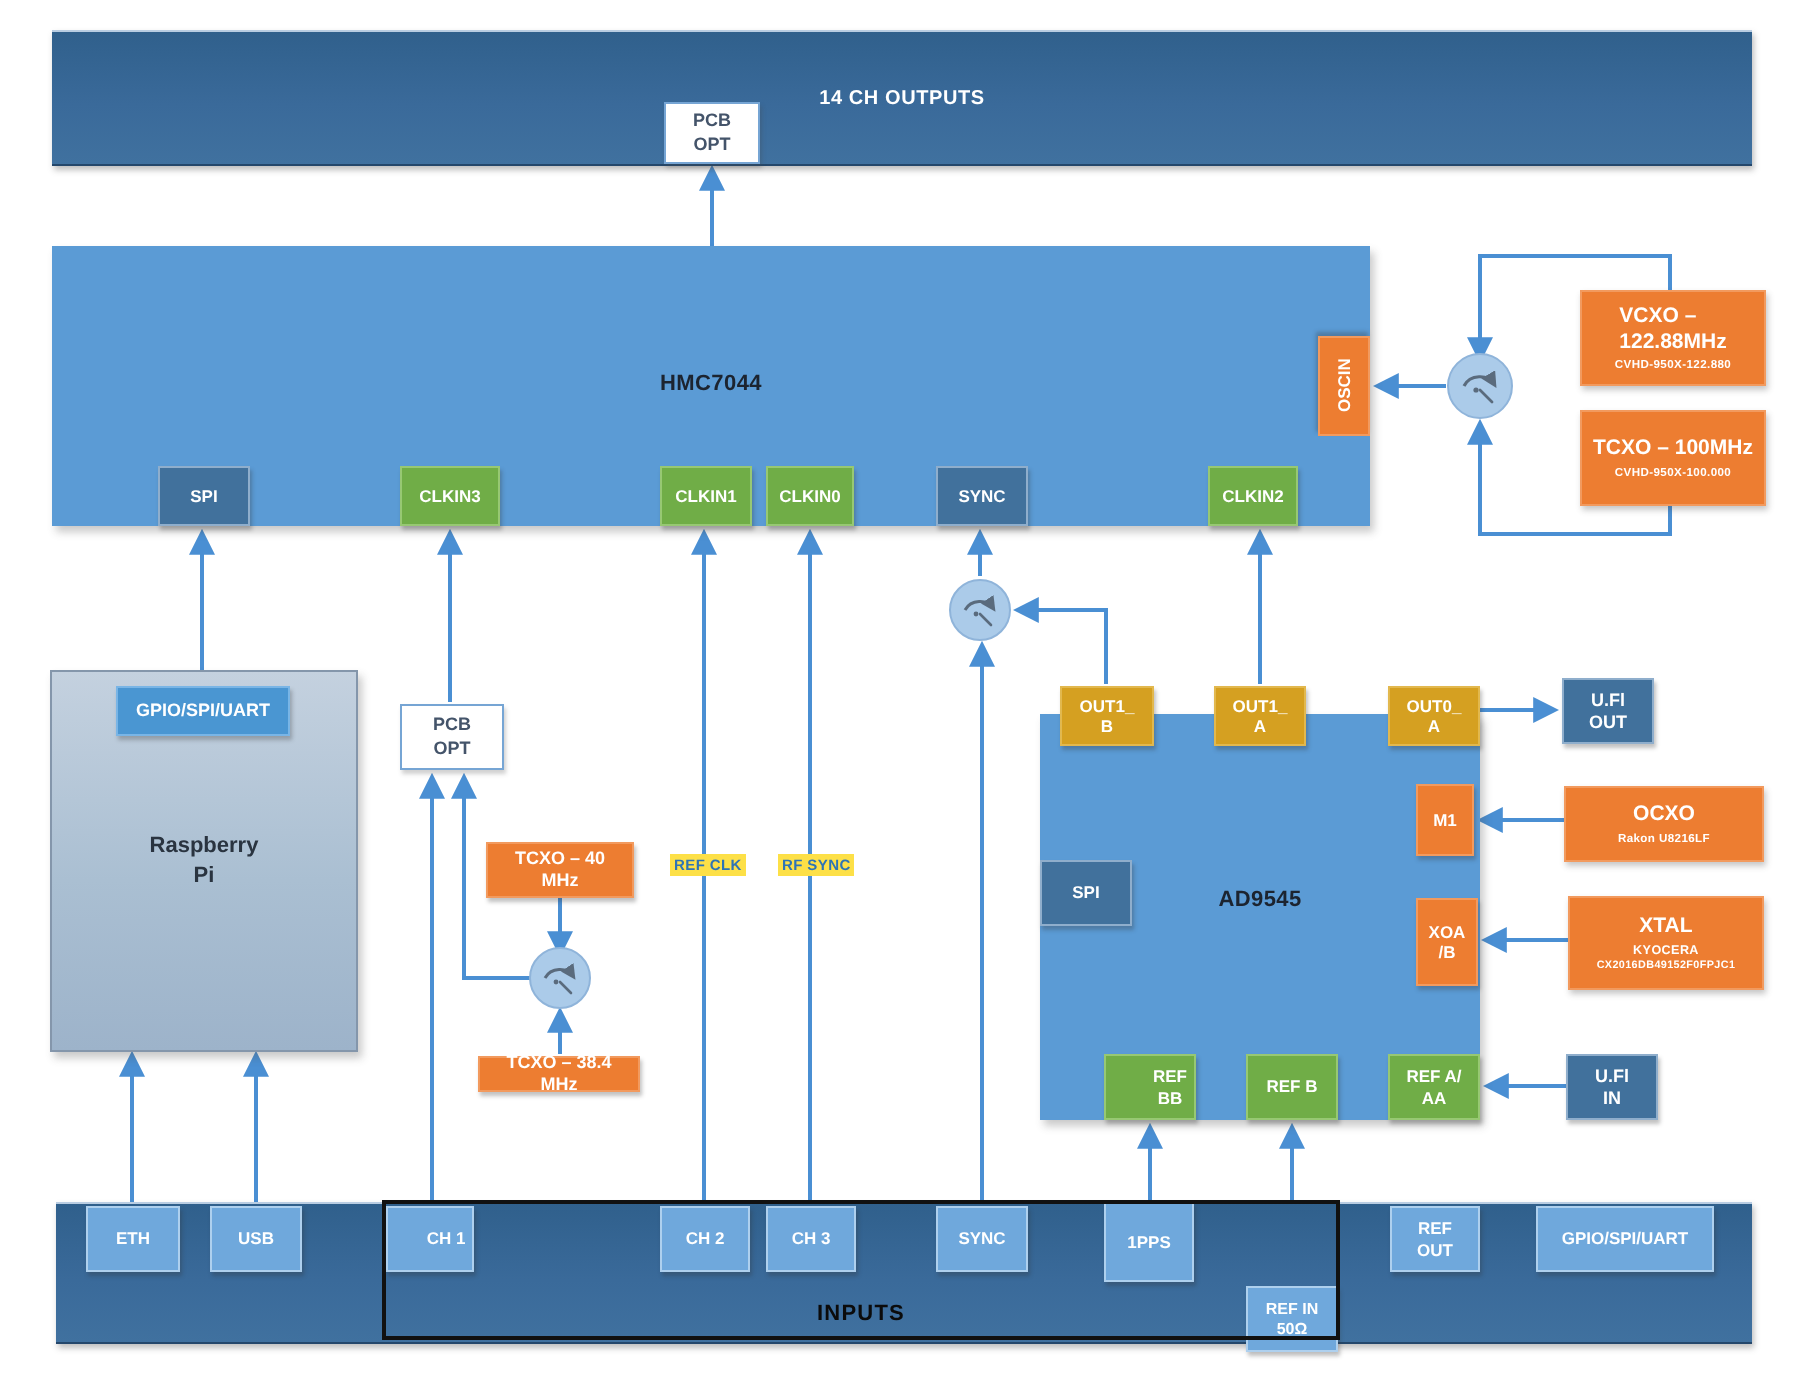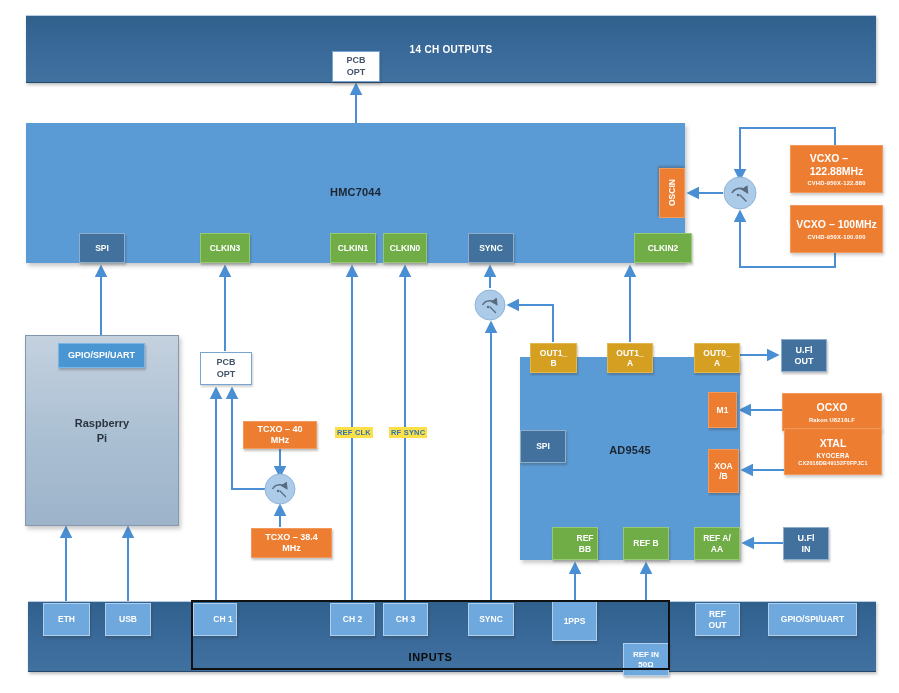--- a/index.html
+++ b/index.html
@@ -142,45 +142,45 @@
 OPT</div>
 
   <div class="abs chip z2" style="left:26px;top:123px;width:659px;height:140px;">
     <div class="chip-label" style="top:63px;">HMC7044</div>
   </div>
   <div class="box port dark z2" style="left:79px;top:233px;width:46px;height:30px;">SPI</div>
   <div class="box port green z2" style="left:200px;top:233px;width:50px;height:30px;">CLKIN3</div>
   <div class="box port green z2" style="left:330px;top:233px;width:46px;height:30px;">CLKIN1</div>
   <div class="box port green z2" style="left:383px;top:233px;width:44px;height:30px;">CLKIN0</div>
   <div class="box port dark z2" style="left:468px;top:233px;width:46px;height:30px;">SYNC</div>
-  <div class="box port green z2" style="left:634px;top:233px;width:58px;height:30px;">CLKIN2</div>
+  <div class="box port green z2" style="left:604px;top:233px;width:45px;height:30px;">CLKIN2</div>
   <div class="box port orange vert z2" style="left:659px;top:168px;width:26px;height:50px;">OSCIN</div>
 
   <div class="abs orangebig z2" style="left:790px;top:145px;width:91px;height:46px;">
     <div class="t1">VCXO –
 122.88MHz</div>
     <div class="t2">CVHD-950X-122.880</div>
   </div>
   <div class="abs orangebig z2" style="left:790px;top:205px;width:91px;height:46px;">
-    <div class="t1">VCXO – 100MHz</div>
+    <div class="t1">TCXO – 100MHz</div>
     <div class="t2">CVHD-950X-100.000</div>
   </div>
 
   <div class="abs pi z2" style="left:25px;top:335px;width:152px;height:189px;">
     <div class="box pi-label" style="left:0;right:0;top:80px;justify-content:center;position:absolute;">Raspberry
 Pi</div>
   </div>
   <div class="box port z2" style="left:58px;top:343px;width:87px;height:25px;background:#4a96d2;border:1px solid #79b5e6;font-size:9px;">GPIO/SPI/UART</div>
 
   <div class="box whitebox z2" style="left:200px;top:352px;width:52px;height:33px;">PCB
 OPT</div>
 
   <div class="box port orange z2" style="left:243px;top:421px;width:74px;height:28px;font-size:9px;">TCXO – 40
 MHz</div>
-  <div class="box port orange z2" style="left:239px;top:528px;width:81px;height:30px;font-size:9px;margin-left:12px;">TCXO – 38.4
+  <div class="box port orange z2" style="left:239px;top:528px;width:81px;height:18px;font-size:9px;">TCXO – 38.4
 MHz</div>
 
   <div class="linelabel" style="left:335px;top:427px;">REF CLK</div>
   <div class="linelabel" style="left:389px;top:427px;">RF SYNC</div>
 
   <div class="abs chip z2" style="left:520px;top:357px;width:220px;height:203px;">
     <div class="chip-label" style="top:87px;">AD9545</div>
   </div>
   <div class="box port gold z2" style="left:530px;top:343px;width:47px;height:30px;">OUT1_
 B</div>
@@ -196,21 +196,21 @@
   <div class="box port green z2" style="left:623px;top:527px;width:46px;height:33px;">REF B</div>
   <div class="box port green z2" style="left:694px;top:527px;width:46px;height:33px;">REF A/
 AA</div>
 
   <div class="box port dark z2" style="left:781px;top:339px;width:46px;height:33px;font-size:9px;">U.Fl
 OUT</div>
   <div class="abs orangebig z2" style="left:782px;top:393px;width:98px;height:36px;">
     <div class="t1">OCXO</div>
     <div class="t2">Rakon U8216LF</div>
   </div>
-  <div class="abs orangebig z2" style="left:784px;top:428px;width:96px;height:45px;">
+  <div class="abs orangebig z2" style="left:784px;top:448px;width:96px;height:45px;">
     <div class="t1">XTAL</div>
     <div class="t2" style="font-size:6.3px;margin-top:1px;">KYOCERA</div>
     <div class="t2" style="font-size:5.4px;margin-top:1px;">CX2016DB49152F0FPJC1</div>
   </div>
   <div class="box port dark z2" style="left:783px;top:527px;width:46px;height:33px;font-size:9px;">U.Fl
 IN</div>
 
   <div class="abs bar z2" style="left:28px;top:601px;width:848px;height:69px;"></div>
 
   <div class="box port lightblue z2" style="left:43px;top:603px;width:47px;height:33px;">ETH</div>

